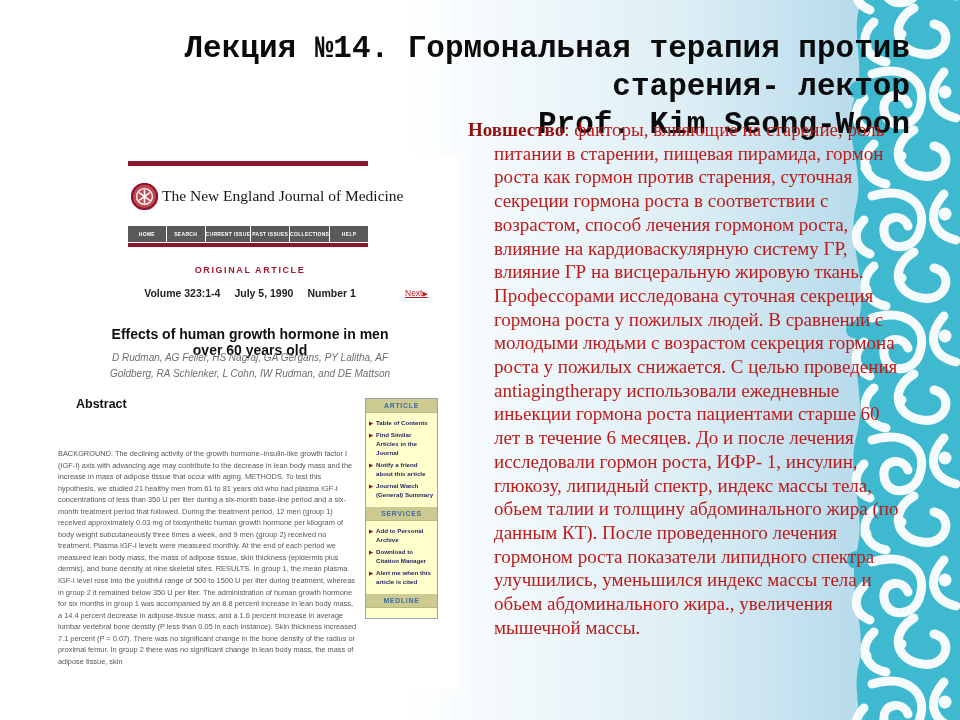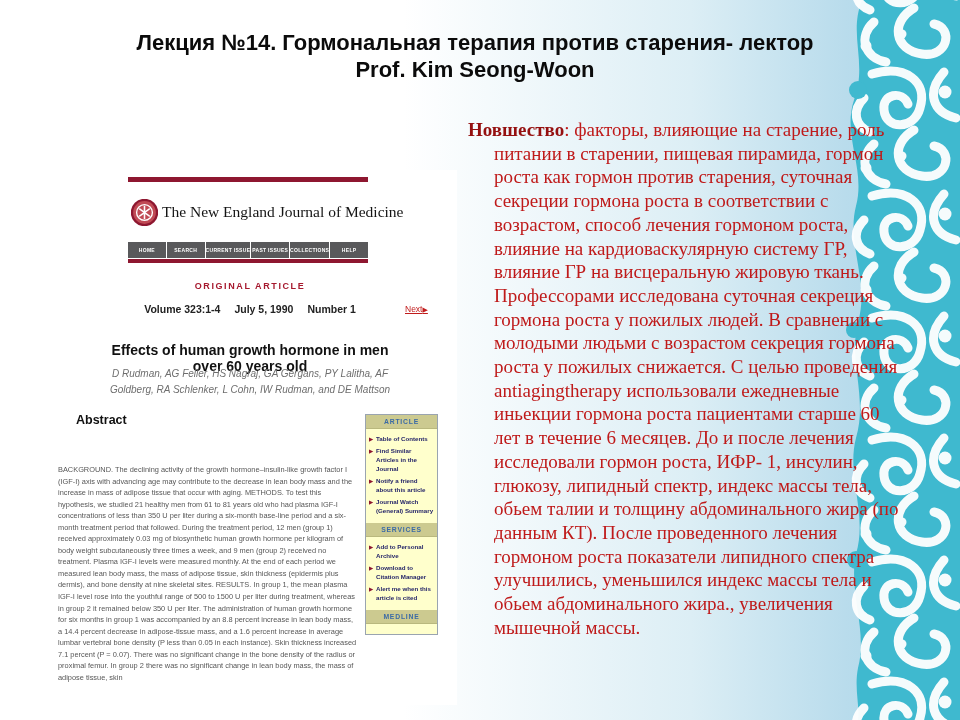--- a/index.html
+++ b/index.html
@@ -7,32 +7,32 @@
   body { font-family:"Liberation Serif", serif; }
   .slide {
     position:relative; width:960px; height:720px; overflow:hidden;
     background:linear-gradient(to right, #ffffff 0%, #ffffff 42%, #dceef5 72%, #b9dcec 88%, #a5d4e6 100%);
   }
   
   .ornament { position:absolute; top:0; right:0; width:118px; height:720px; z-index:1; }
   
   .title {
     position:absolute; left:40px; top:30px; width:870px; z-index:3;
-    text-align:center; font-weight:bold; color:#0b0b0b;
-    font-family:Liberation Sans, sans-serif; font-size:22px; line-height:1.22;
+    text-align:right; font-weight:bold; color:#0b0b0b;
+    font-family:Liberation Mono, monospace; font-size:31px; line-height:1.22;
   }
   
   .summary {
     position:absolute; left:468px; top:118px; width:442px; z-index:3;
     font-family:Liberation Serif, serif; font-size:19px; line-height:23.7px;
     color:#bf1a1a; padding-left:26px; text-indent:-26px;
   }
   .summary .lead { font-weight:bold; color:#951010; }
   
-  .nejm { position:absolute; left:45px; top:170px; width:412px; height:535px; background:#ffffff; z-index:2;
+  .nejm { position:absolute; left:45px; top:154px; width:412px; height:535px; background:#ffffff; z-index:2;
           font-family:"Liberation Sans", sans-serif; }
   .nejm-topbar { position:absolute; left:83px; top:7px; width:240px; height:5px; background:#8e1730; }
   .nejm-sealrow { position:absolute; left:86px; top:22px; width:260px; height:40px; display:flex; align-items:center; }
   .nejm-seal { width:27px; height:27px; flex:0 0 27px; }
   .nejm-masthead {
     font-family:"Liberation Serif", serif; font-size:15.5px; color:#141414;
     margin-left:4px; white-space:nowrap; letter-spacing:0px;
   }
   .nejm-nav { position:absolute; left:83px; top:72px; width:240px; height:16px; display:flex; gap:1px; background:#fff; }
   .nejm-nav .navbtn {

